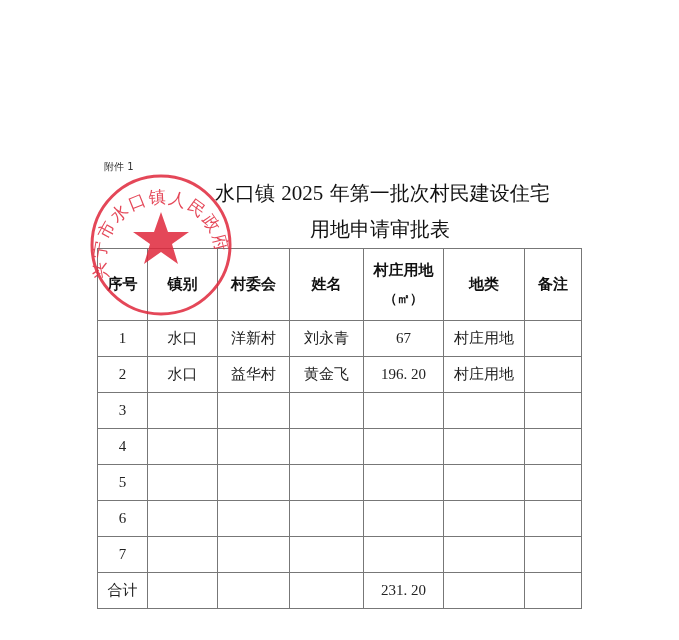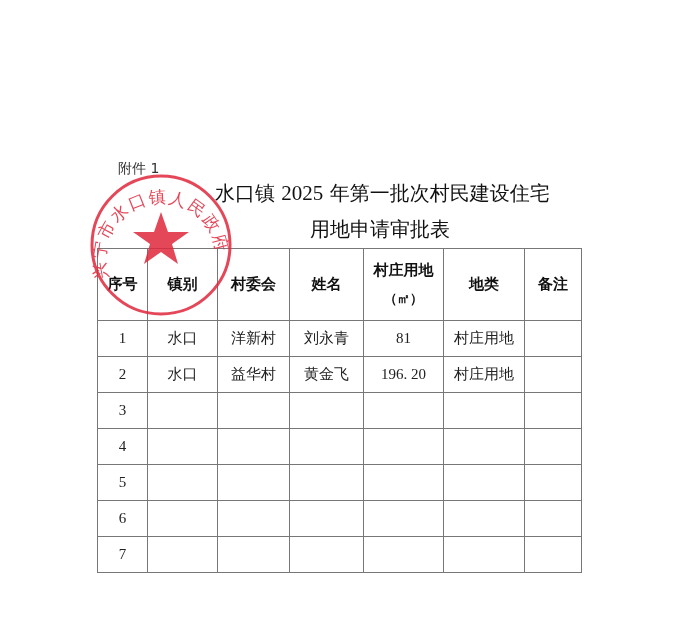--- a/index.html
+++ b/index.html
@@ -1,18 +1,18 @@
 <!DOCTYPE html>
 <html><head>
 <meta charset="utf-8">
 <style>
   html, body { margin:0; padding:0; }
   body { width:679px; height:640px; background:#ffffff; position:relative; overflow:hidden;
          font-family:"DejaVu Serif", "Liberation Serif", serif; color:#222; }
-  .attach { position:absolute; left:118px; top:160px; font-size:14px; color:#333;
+  .attach { position:absolute; left:104px; top:160px; font-size:10px; color:#333;
             font-family:"DejaVu Sans", sans-serif; }
   .title1 { position:absolute; left:215px; top:180px; font-size:20px; color:#111;
             font-family:"DejaVu Sans", sans-serif; white-space:nowrap; letter-spacing:0px; }
   .title1 .yr { font-family:"Liberation Serif", serif; font-size:21px; }
   .title2 { position:absolute; left:310px; top:216px; font-size:20px; color:#111;
             font-family:"DejaVu Sans", sans-serif; white-space:nowrap;text-align:center; }
   table.grid { position:absolute; left:97px; top:248px; border-collapse:collapse; table-layout:fixed; }
   table.grid td, table.grid th { border:1px solid #777; padding:0; text-align:center; vertical-align:middle;
             font-weight:normal; }
   table.grid th { height:71px; font-size:15px; font-family:"DejaVu Sans", sans-serif; font-weight:bold; color:#111; }
@@ -50,21 +50,21 @@
     <th>姓名</th>
     <th><span>村庄用地</span><span class="unit">（㎡）</span></th>
     <th>地类</th>
     <th>备注</th>
   </tr>
   <tr>
     <td class="num">1</td>
     <td class="cn">水口</td>
     <td class="cn">洋新村</td>
     <td class="cn">刘永青</td>
-    <td class="num">81</td>
+    <td class="num">67</td>
     <td class="small">村庄用地</td>
     <td></td>
   </tr>
   <tr>
     <td class="num">2</td>
     <td class="cn">水口</td>
     <td class="cn">益华村</td>
     <td class="cn">黄金飞</td>
     <td class="num">196. 20</td>
     <td class="small">村庄用地</td>
@@ -108,20 +108,29 @@
   </tr>
   <tr>
     <td class="num">7</td>
     <td class="cn"></td>
     <td class="cn"></td>
     <td class="cn"></td>
     <td class="num"></td>
     <td class="small"></td>
     <td></td>
   </tr>
+  <tr>
+    <td class="total-label">合计</td>
+    <td></td>
+    <td></td>
+    <td></td>
+    <td class="num">231. 20</td>
+    <td></td>
+    <td></td>
+  </tr>
 </tbody>
   </table>
 
 <svg class="seal" viewBox="0 0 146 146" xmlns="http://www.w3.org/2000/svg">
   <circle cx="73" cy="73" r="69" fill="none" stroke="#e0283c" stroke-width="3"></circle>
   <polygon points="73,40 80,60 101,60 84,72 90,92 73,80 56,92 62,72 45,60 66,60" fill="#e0283c"></polygon>
   <defs>
     <path id="sealArc" d="M 22,110 A 56,56 0 1,1 124,110"></path>
   </defs>
   <text font-size="17" fill="#e0283c" font-family="DejaVu Sans, sans-serif" letter-spacing="2">

